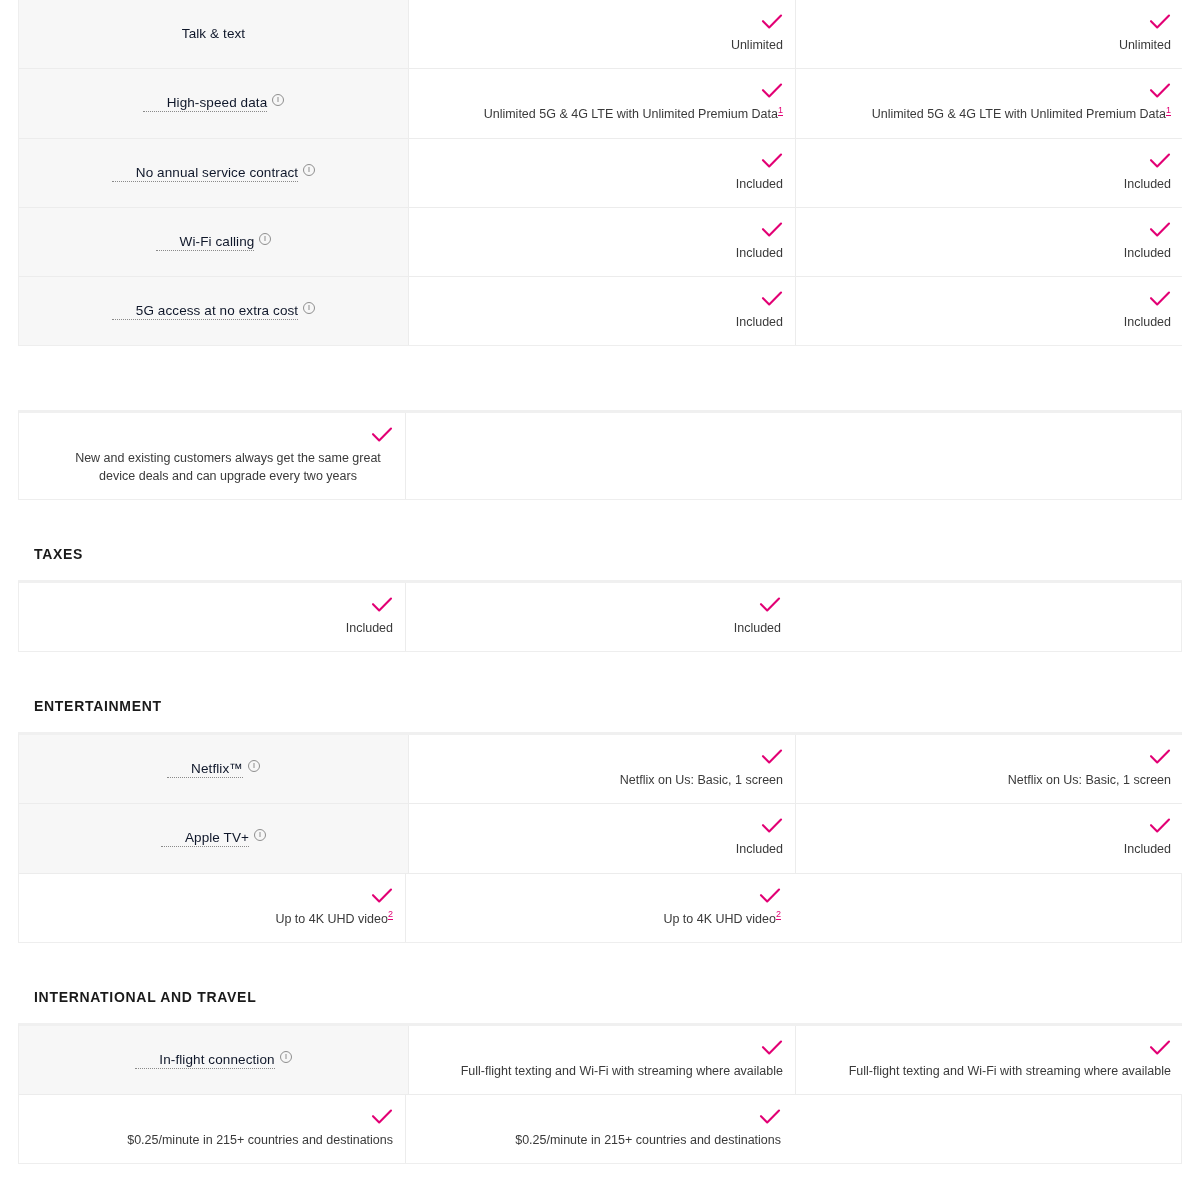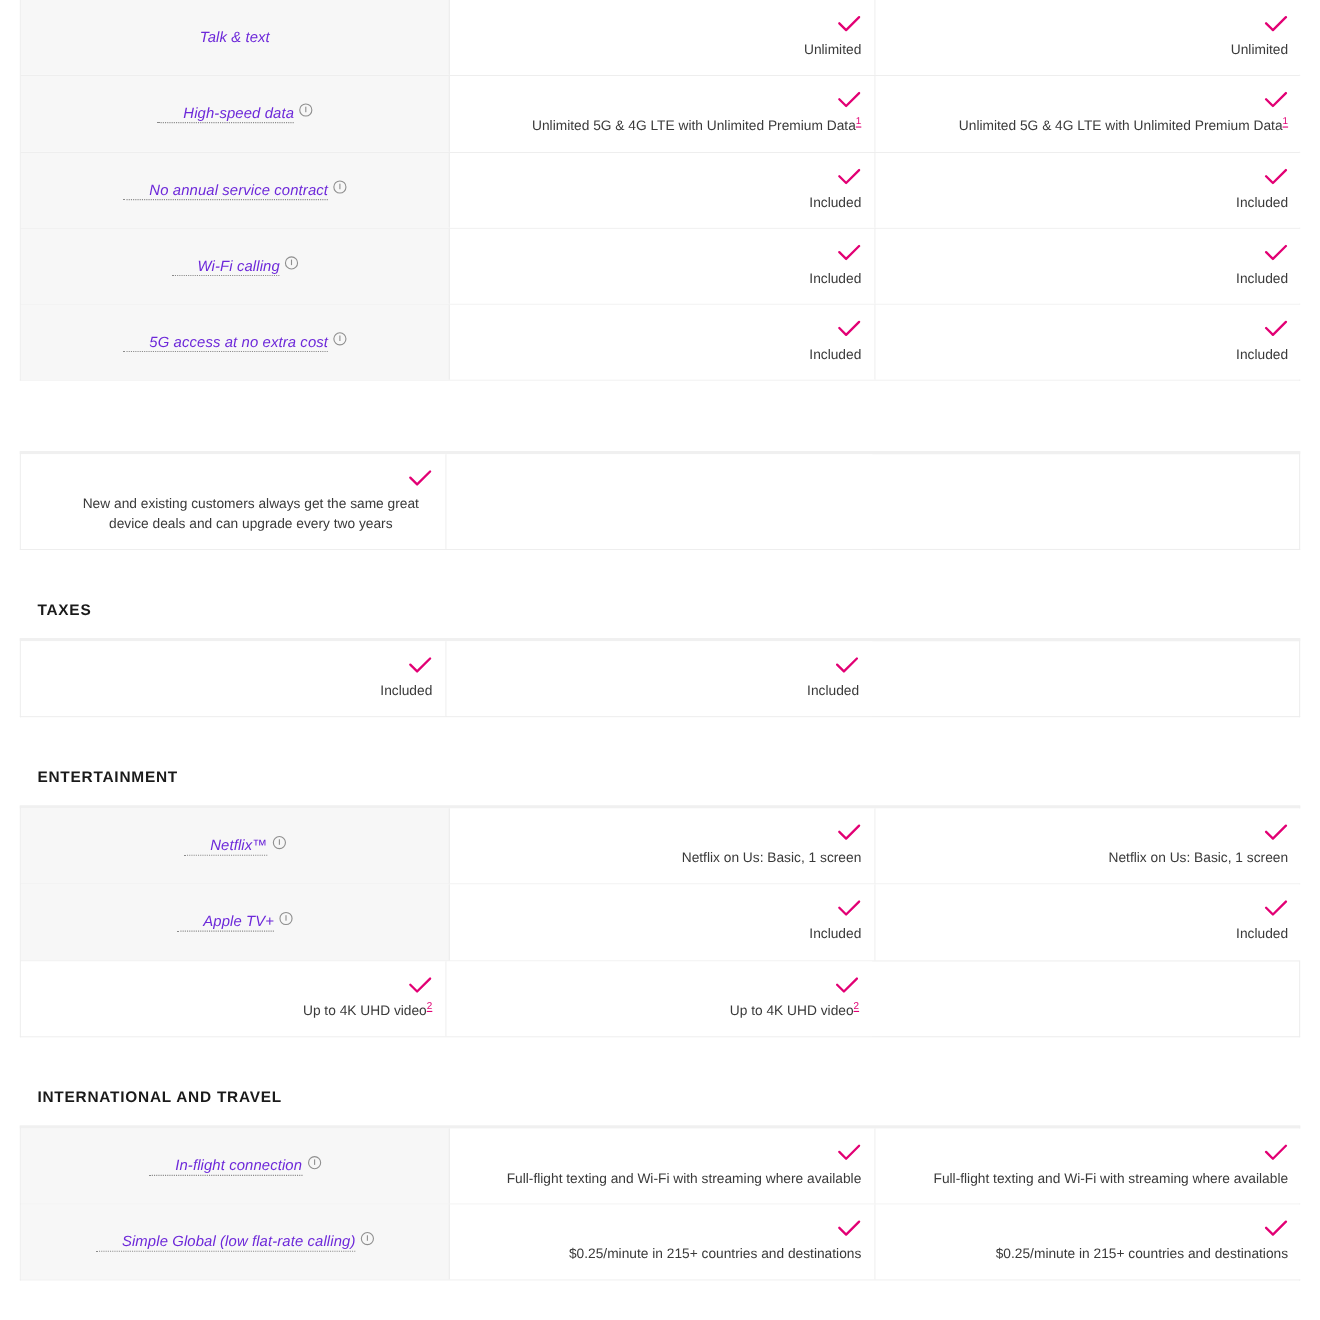--- a/index.html
+++ b/index.html
@@ -68,25 +68,24 @@
     flex: 0 0 387px;
     background: #ffffff;
     border-right: 1px solid #ececec;
   }
   .cell-plan:last-child { border-right: none; }
 
   
   .feature-label {
     font-size: 13.5px;
     line-height: 1.35;
-    color: #6d28d9;
+    color: #0f172a;
     text-align: left;
     letter-spacing: 0.1px;
     white-space: nowrap;
-    font-style: italic;
   }
   .feature-label.plain {
     border-bottom: none;
   }
   .feature-label .lbl-text {
     border-bottom: 1px dotted #8a8a8a;
     padding-bottom: 1px;
     padding-left: 24px;
   }
   .info-icon {
@@ -379,23 +378,20 @@
         <div class="cell cell-plan">
           <span class="check">
             <svg width="22" height="16" viewBox="0 0 22 16" xmlns="http://www.w3.org/2000/svg">
               <path d="M2 7.2 L8.2 13.4 L20 1.6" fill="none" stroke="#e20074" stroke-width="2.1" stroke-linecap="round" stroke-linejoin="round"></path>
             </svg>
           </span>
           <div class="plan-value"><span>Full-flight texting and Wi-Fi with streaming where available</span></div>
         </div>
       </div>
       <div class="row">
-        <div class="cell cell-feature">
-          <div class="feature-label"><span class="lbl-text">Simple Global (low flat-rate calling)</span><span class="info-icon" title="info"></span></div>
-        </div>
         <div class="cell cell-plan">
           <span class="check">
             <svg width="22" height="16" viewBox="0 0 22 16" xmlns="http://www.w3.org/2000/svg">
               <path d="M2 7.2 L8.2 13.4 L20 1.6" fill="none" stroke="#e20074" stroke-width="2.1" stroke-linecap="round" stroke-linejoin="round"></path>
             </svg>
           </span>
           <div class="plan-value"><span>$0.25/minute in 215+ countries and destinations</span></div>
         </div>
         <div class="cell cell-plan">
           <span class="check">

